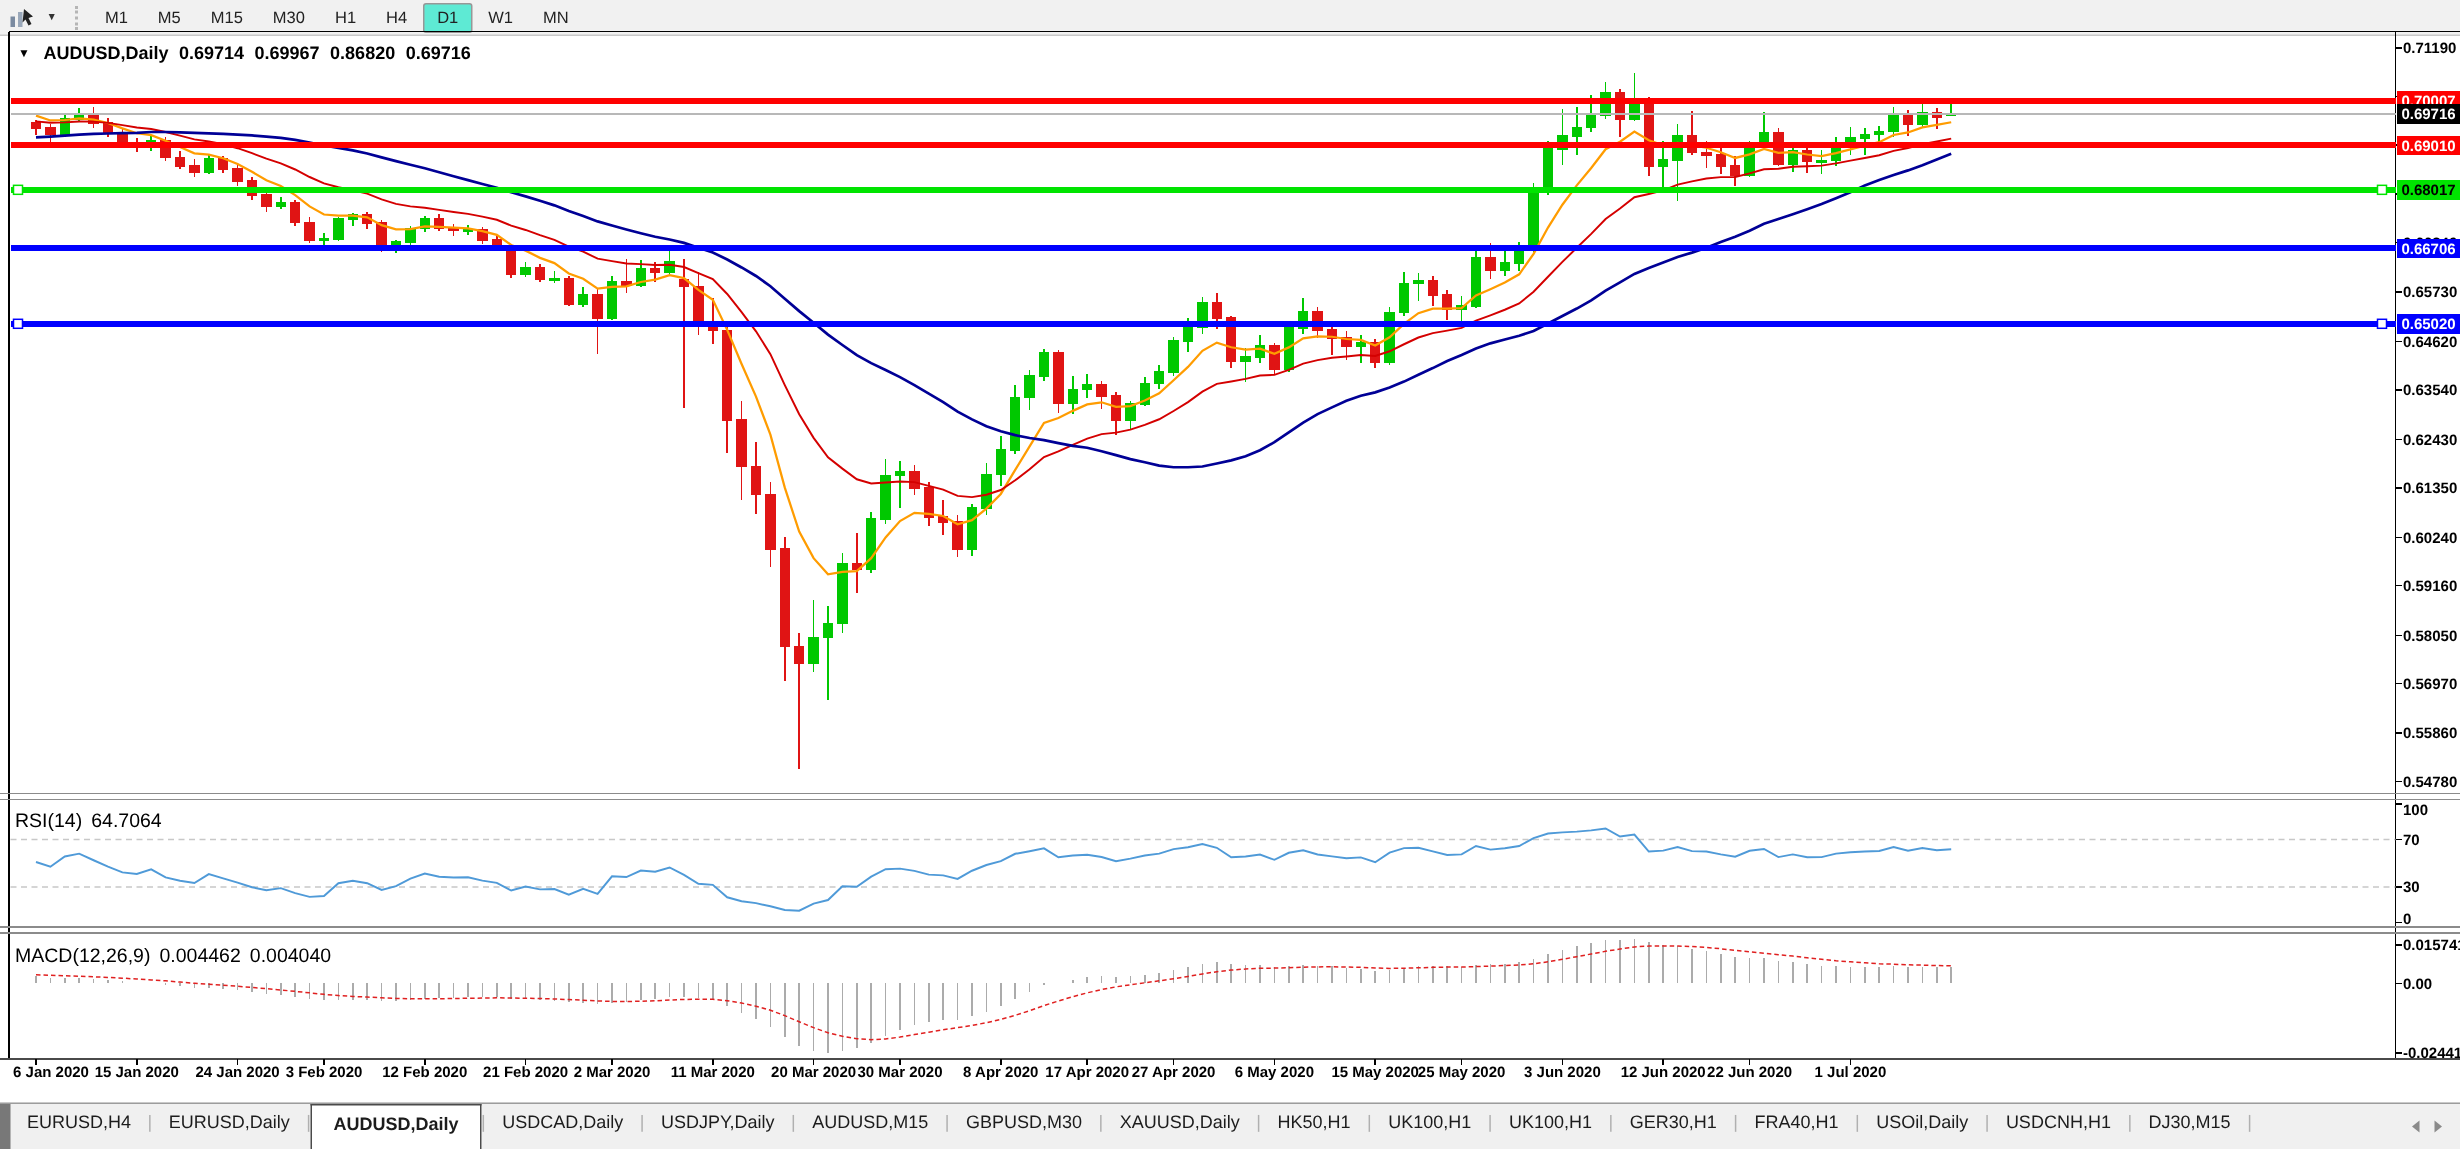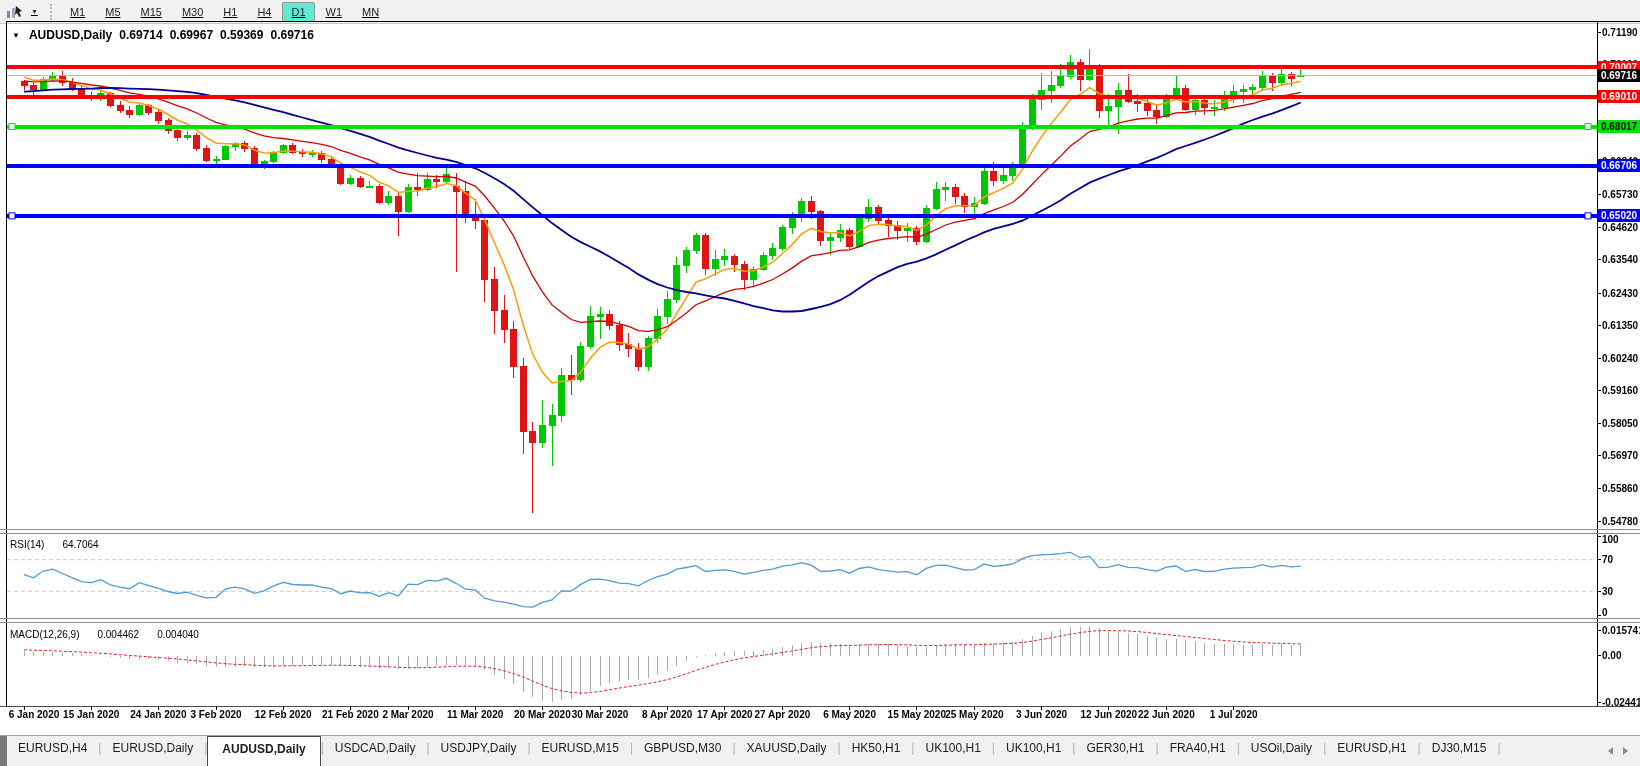--- a/index.html
+++ b/index.html
@@ -4,38 +4,38 @@
 <style>
   html,body{margin:0;padding:0}
   body{
     width:1640px;height:766px;position:relative;overflow:hidden;
     background:#ffffff;font-family:"Liberation Sans",sans-serif;
   }
   
   .toolbar{
     position:absolute;left:0;top:0;width:1640px;height:24px;
     background:#f1f1f1;border-bottom:1px solid #c9c9c9;
-    display:flex;align-items:center;box-sizing:border-box;padding-left:5px;gap:3px;text-decoration:underline;
+    display:flex;align-items:center;box-sizing:border-box;padding-left:5px;gap:3px;
   }
   .tool-icon{width:20px;height:16px;display:flex;align-items:center;justify-content:center}
   .caret{font-size:7px;color:#333;padding:0 3px}
   .grip{height:16px;border-left:2px dotted #b5b5b5;margin:0 6px}
   .tf-btn{
     font-size:11px;color:#222;padding:3px 8px;border:1px solid transparent;
     border-radius:2px;cursor:default;line-height:12px;
   }
   .tf-btn.active{background:#5eead4;border-color:#979797}
   
   .svgwrap{position:absolute;left:0;top:20px}
   svg text{font-family:"Liberation Sans",sans-serif}
   
   .ovl{position:absolute;display:flex;gap:7px;color:#000;z-index:5;white-space:nowrap}
   .title-bar{left:12px;top:28px;font-size:12px;font-weight:bold;align-items:center}
   .title-caret{font-size:8px;margin-right:2px}
-  .ind-label{font-size:10px;gap:18px}
+  .ind-label{font-size:13px;gap:6px}
   .rsi-pos{left:10px;top:539px}
   .macd-pos{left:10px;top:629px}
   
   .tabbar{
     position:absolute;left:0;top:735px;width:1640px;height:31px;
     background:#f0f0f0;border-top:1px solid #9c9c9c;
     display:flex;align-items:stretch;box-sizing:border-box;
     font-size:12px;color:#1c1c1c;
   }
   .tab-corner{width:7px;background:#787878}
@@ -641,21 +641,21 @@
         <text x="1233.6" y="698" font-size="10" font-weight="bold" fill="#000" text-anchor="middle">1 Jul 2020</text>
       </g>
     </svg>
 </div>
 
 <div class="ovl title-bar">
   <span class="title-caret">▼</span>
   <span>AUDUSD,Daily</span>
   <span>0.69714</span>
   <span>0.69967</span>
-  <span>0.59369</span>
+  <span>0.86820</span>
   <span>0.69716</span>
 </div>
 
 <div class="ovl ind-label rsi-pos">
   <span>RSI(14)</span>
   <span>64.7064</span>
 </div>
 
 <div class="ovl ind-label macd-pos">
   <span>MACD(12,26,9)</span>
@@ -668,39 +668,39 @@
     <div class="tab">EURUSD,H4</div>
     <span class="tabsep">|</span>
     <div class="tab">EURUSD,Daily</div>
     <span class="tabsep">|</span>
     <div class="tab active">AUDUSD,Daily</div>
     <span class="tabsep">|</span>
     <div class="tab">USDCAD,Daily</div>
     <span class="tabsep">|</span>
     <div class="tab">USDJPY,Daily</div>
     <span class="tabsep">|</span>
-    <div class="tab">EURUSD,M15</div>
+    <div class="tab">AUDUSD,M15</div>
     <span class="tabsep">|</span>
     <div class="tab">GBPUSD,M30</div>
     <span class="tabsep">|</span>
     <div class="tab">XAUUSD,Daily</div>
     <span class="tabsep">|</span>
     <div class="tab">HK50,H1</div>
     <span class="tabsep">|</span>
     <div class="tab">UK100,H1</div>
     <span class="tabsep">|</span>
     <div class="tab">UK100,H1</div>
     <span class="tabsep">|</span>
     <div class="tab">GER30,H1</div>
     <span class="tabsep">|</span>
     <div class="tab">FRA40,H1</div>
     <span class="tabsep">|</span>
     <div class="tab">USOil,Daily</div>
     <span class="tabsep">|</span>
-    <div class="tab">EURUSD,H1</div>
+    <div class="tab">USDCNH,H1</div>
     <span class="tabsep">|</span>
     <div class="tab">DJ30,M15</div>
     <span class="tabsep">|</span>
     <div class="tab-spacer"></div>
     <div class="tab-arrows">
       <div class="arr arr-left"></div>
       <div class="arr arr-right"></div>
     </div>
   </div>
 

